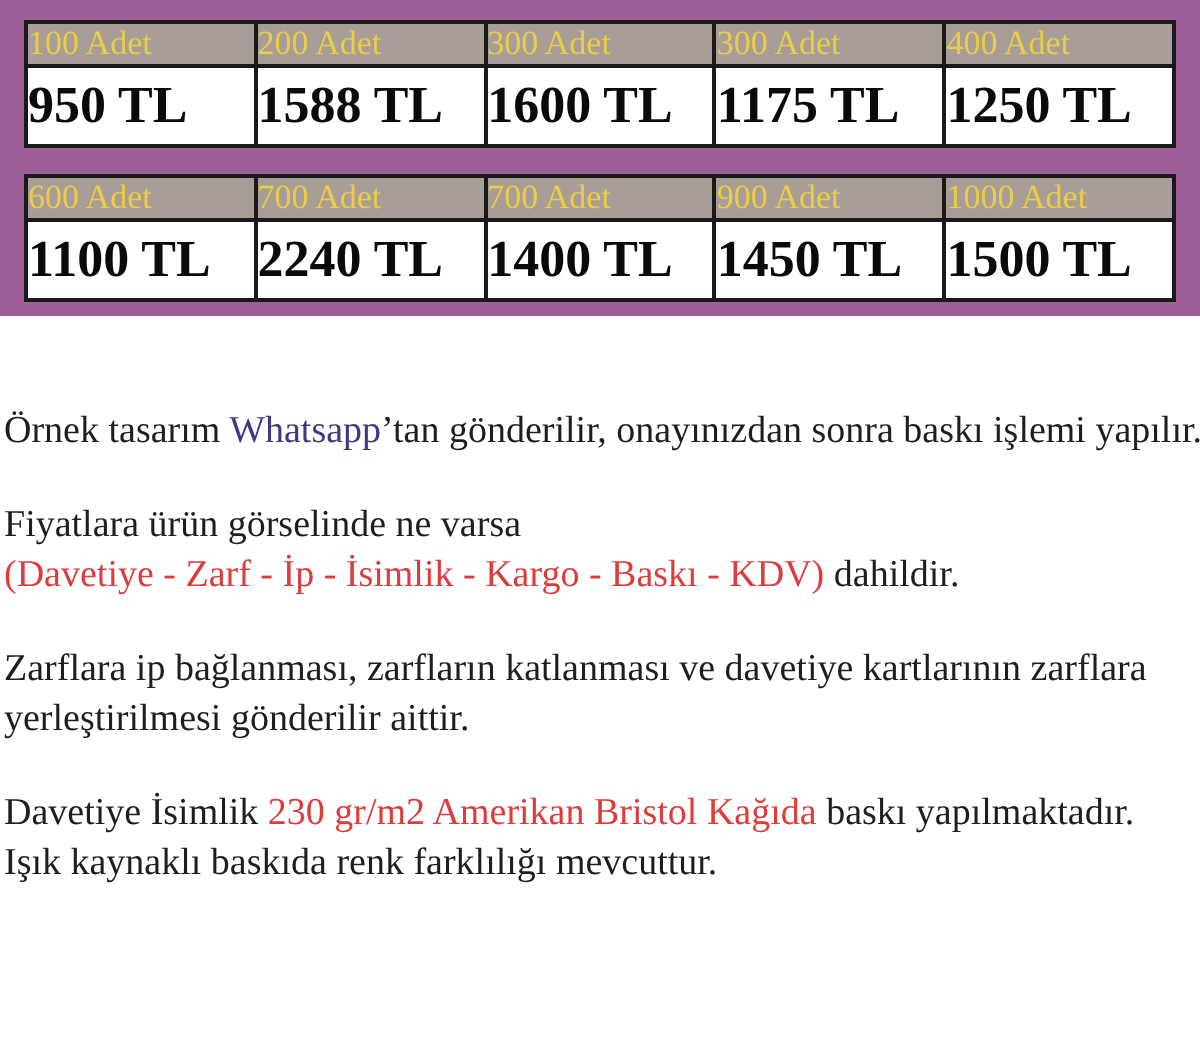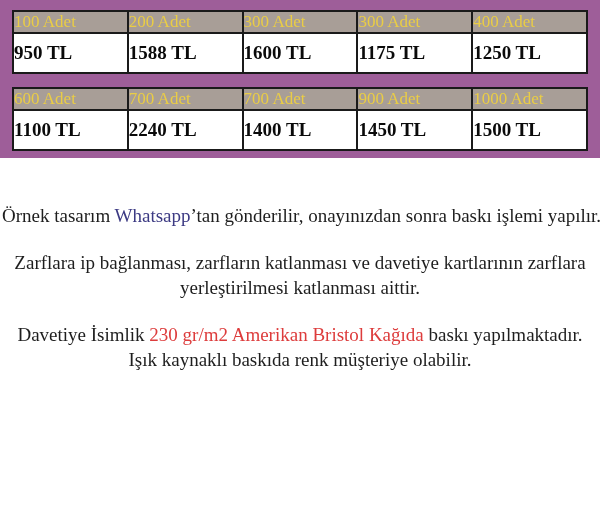--- a/index.html
+++ b/index.html
@@ -33,29 +33,28 @@
   td.qty-cell {
     background: var(--header-bg, #A89E97);
     color: var(--header-text, #EACD45);
     font-size: 17px;
     height: 19px;
   }
   td.price-cell {
     background: #ffffff;
     color: #0a0a0a;
     font-weight: bold;
-    font-size: 19px;
+    font-size: 26px;
     height: 38px;
   }
 
   
   .content {
     box-sizing: border-box;
     padding: 45px 2px 0 2px;
-    text-align: center;
     color: var(--ink, #1e1e1e);
   }
   .content p {
     margin: 0 0 22px 0;
     font-size: 19px;
     line-height: 25px;
   }
   .content .line { display: block; white-space: nowrap; }
   .red { color: var(--red, #DD3C3C); }
   .wa { color: var(--whatsapp, #3C3A83); }
@@ -106,27 +105,31 @@
     </table>
 
   </div>
 
   <div class="content">
 
     <p>
         <span class="line"><span>Örnek tasarım </span><span class="wa">Whatsapp</span><span>’tan gönderilir, onayınızdan sonra baskı işlemi yapılır.</span></span>
       </p>
 
+    <p>
+        <span class="line">Fiyatlara ürün görselinde ne varsa</span>
+        <span class="line"><span class="red">(Davetiye - Zarf - İp - İsimlik - Kargo - Baskı - KDV)</span><span> dahildir.</span></span>
+      </p>
 
     <p>
         <span class="line">Zarflara ip bağlanması, zarfların katlanması ve davetiye kartlarının zarflara</span>
-        <span class="line">yerleştirilmesi katlanması aittir.</span>
+        <span class="line">yerleştirilmesi gönderilir aittir.</span>
       </p>
 
 
     <p>
         <span class="line"><span>Davetiye İsimlik </span><span class="red">230 gr/m2 Amerikan Bristol Kağıda</span><span> baskı yapılmaktadır.</span></span>
-        <span class="line">Işık kaynaklı baskıda renk müşteriye olabilir.</span>
+        <span class="line">Işık kaynaklı baskıda renk farklılığı mevcuttur.</span>
       </p>
 
   </div>
 
 </div>
 
 </body></html>

